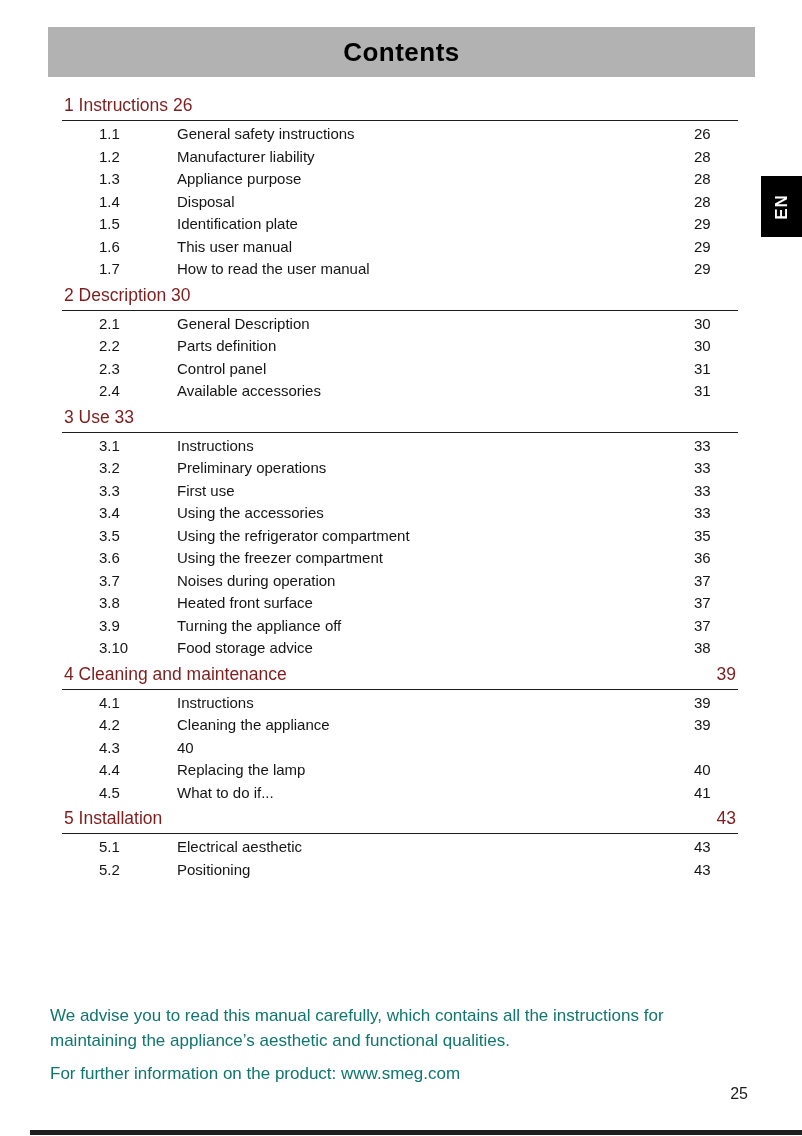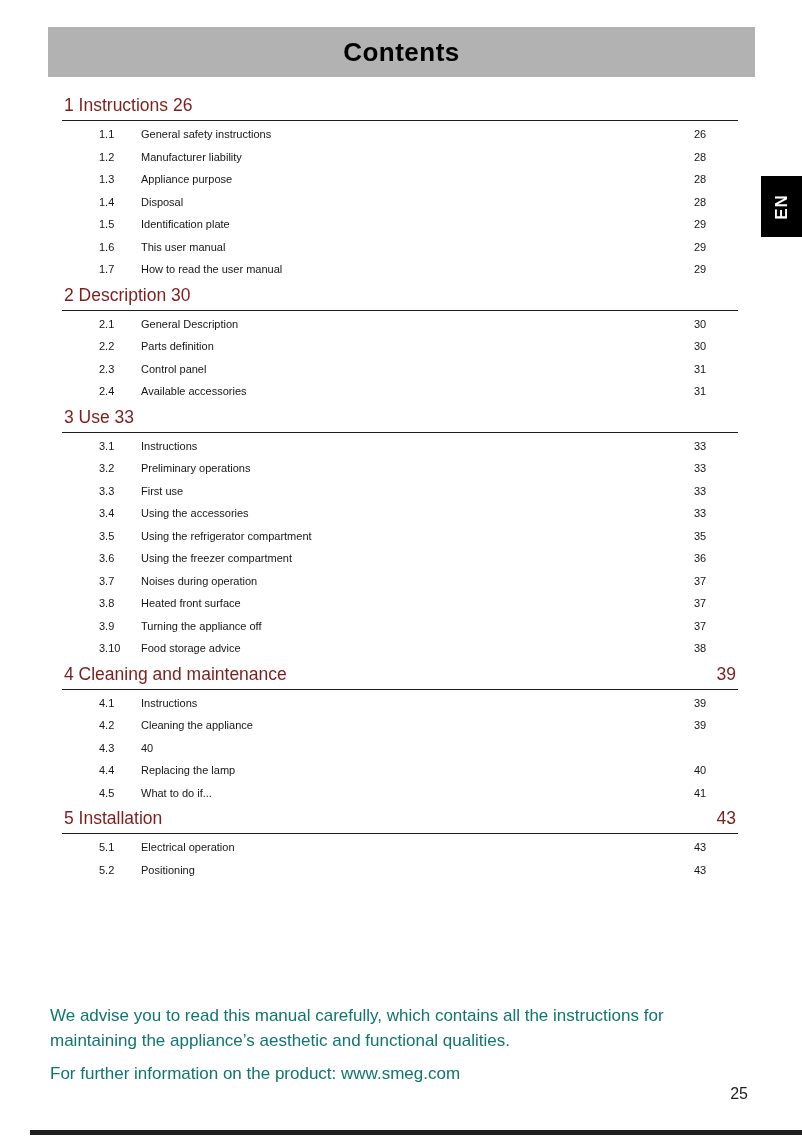--- a/index.html
+++ b/index.html
@@ -55,24 +55,25 @@
     font-size: 17.5px;
     line-height: 25px;
     padding: 0 0 2px 2px;
     border-bottom: 1.5px solid #1c1c1c;
     color: #7f1d1d;
   }
   .section-header .sec-page { padding-right: 2px; }
   .entries { padding-top: 2px; }
   .entry {
     display: flex;
-    font-size: 11px;
+    font-size: 15px;
     line-height: 22.5px;
     padding-left: 37px;
     color: #151515;
+    gap: 36px;
   }
   .e-num { width: 42px; flex-shrink: 0; }
   .e-title { flex: 1; }
   .e-page { width: 44px; text-align: left; flex-shrink: 0; padding-right: 2px; }
 
   .footer {
     position: absolute;
     left: 50px; top: 1003px;
     width: 665px;
     font-size: 17px;
@@ -268,21 +269,21 @@
         </div>
       </div>
       <div class="section">
         <div class="section-header">
           <span class="sec-title">5 Installation</span>
           <span class="sec-page">43</span>
         </div>
         <div class="entries">
           <div class="entry">
             <span class="e-num">5.1</span>
-            <span class="e-title">Electrical operation</span>
+            <span class="e-title">Electrical aesthetic</span>
             <span class="e-page">43</span>
           </div>
           <div class="entry">
             <span class="e-num">5.2</span>
             <span class="e-title">Positioning</span>
             <span class="e-page">43</span>
           </div>
         </div>
       </div>
     </div>

